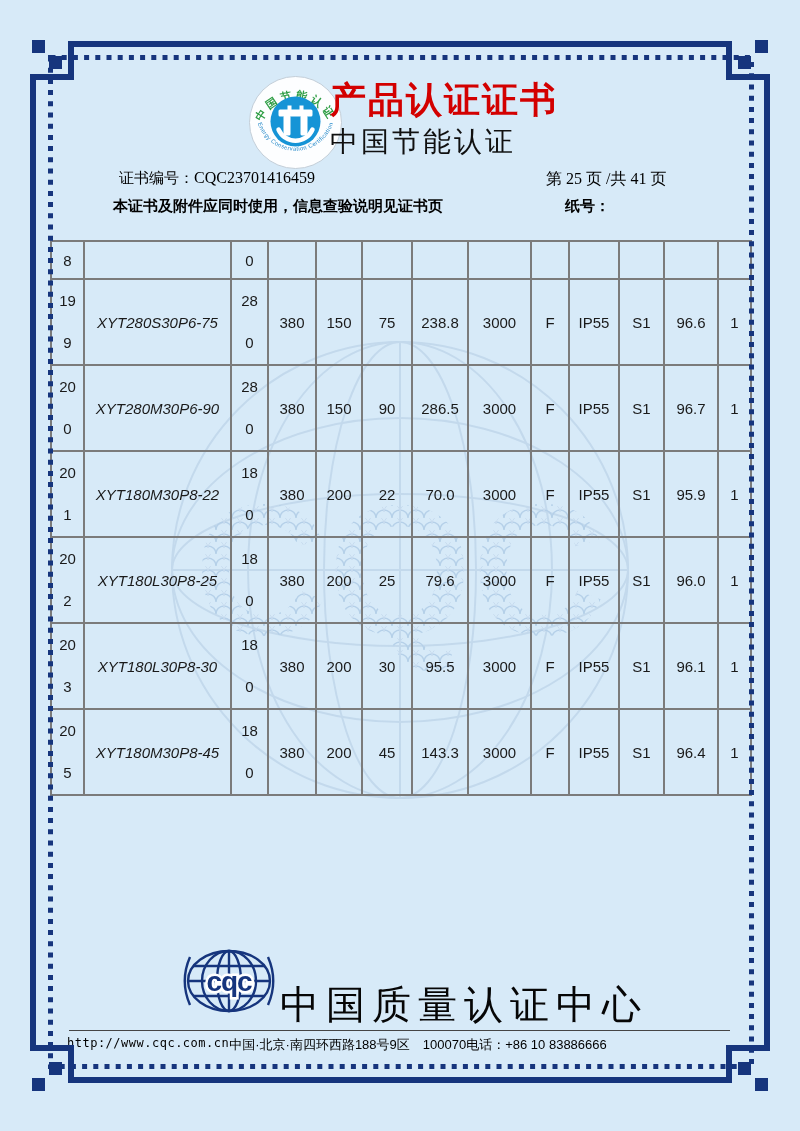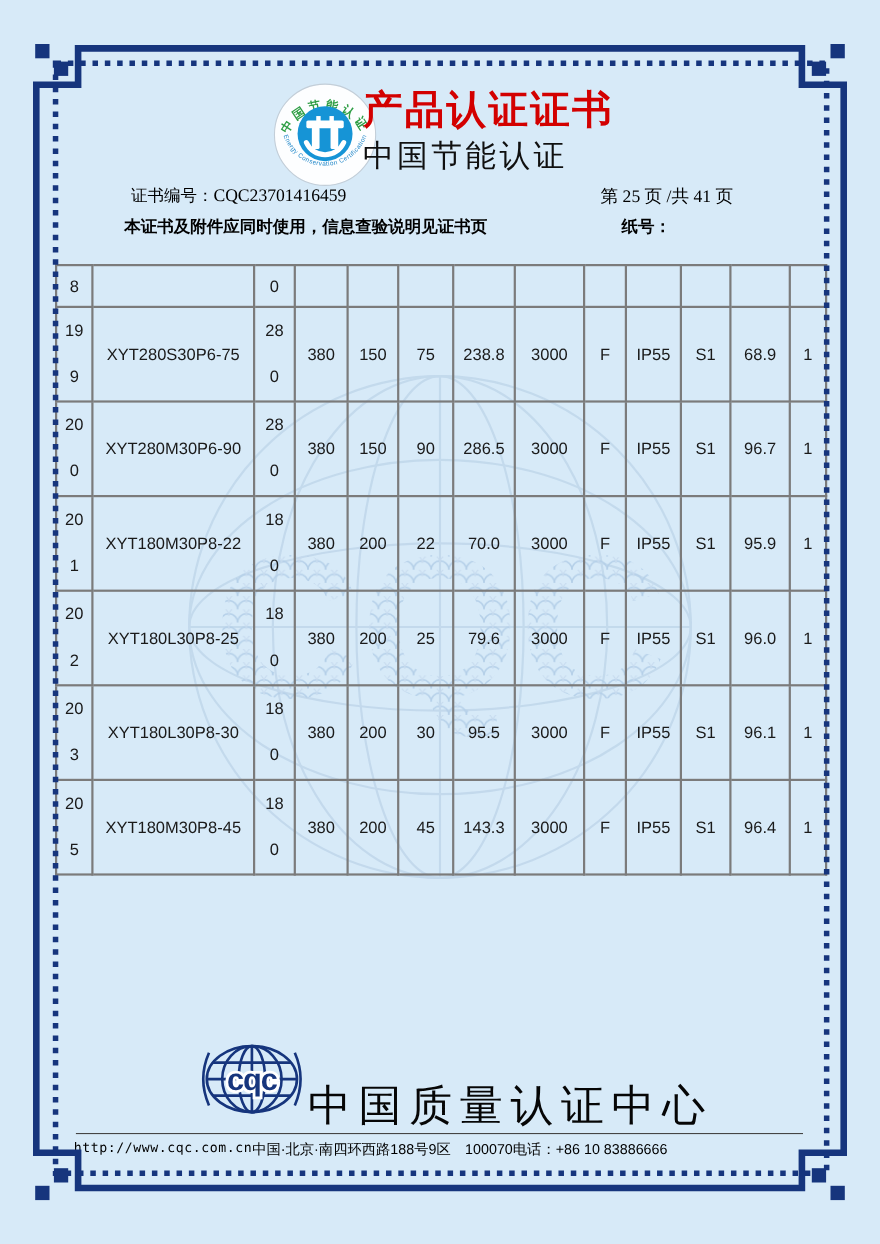--- a/index.html
+++ b/index.html
@@ -31,21 +31,21 @@
   
   .watermark{position:absolute;left:168px;top:338px;z-index:1;pointer-events:none;}
 
   
   table.product{position:absolute;left:50px;top:240px;z-index:2;border-collapse:collapse;table-layout:fixed;width:700px;background:transparent;}
   table.product td{border:2px solid var(--grid-gray);font-size:15px;color:var(--ink);text-align:center;vertical-align:middle;padding:0 6px;overflow:hidden;}
   table.product tr{height:85px;}
   table.product tr.partial{height:38px;}
   td.wrap{word-break:break-all;line-height:42px;}
   tr.partial td.wrap{line-height:normal;}
-  td.model{text-align:left;padding-left:9px;}
+  td.model{text-align:left;padding-left:9px;font-style:italic;}
 
   
   .cqc-logo{position:absolute;left:183px;top:948px;z-index:3;}
   .org-name{position:absolute;left:280px;top:978px;z-index:3;font-size:39px;color:#060606;letter-spacing:7px;}
   .separator{position:absolute;left:69px;top:1030px;width:661px;height:1px;background:#454545;z-index:3;}
   .bottom-bar{position:absolute;left:67px;top:1036px;width:665px;display:flex;justify-content:flex-start;align-items:flex-start;z-index:3;color:#000;}
   .bottom-bar .url{font-family:"DejaVu Sans Mono",monospace;font-size:12px;letter-spacing:.5px;}
   .bottom-bar .addr,.bottom-bar .phone{font-size:13px;}
 </style>
 </head>
@@ -157,21 +157,21 @@
           <td class="model">XYT280S30P6-75</td>
           <td class="wrap">280</td>
           <td>380</td>
           <td>150</td>
           <td>75</td>
           <td>238.8</td>
           <td>3000</td>
           <td>F</td>
           <td>IP55</td>
           <td>S1</td>
-          <td>68.9</td>
+          <td>96.6</td>
           <td>1</td>
         </tr>
         <tr>
           <td class="wrap">200</td>
           <td class="model">XYT280M30P6-90</td>
           <td class="wrap">280</td>
           <td>380</td>
           <td>150</td>
           <td>90</td>
           <td>286.5</td>

